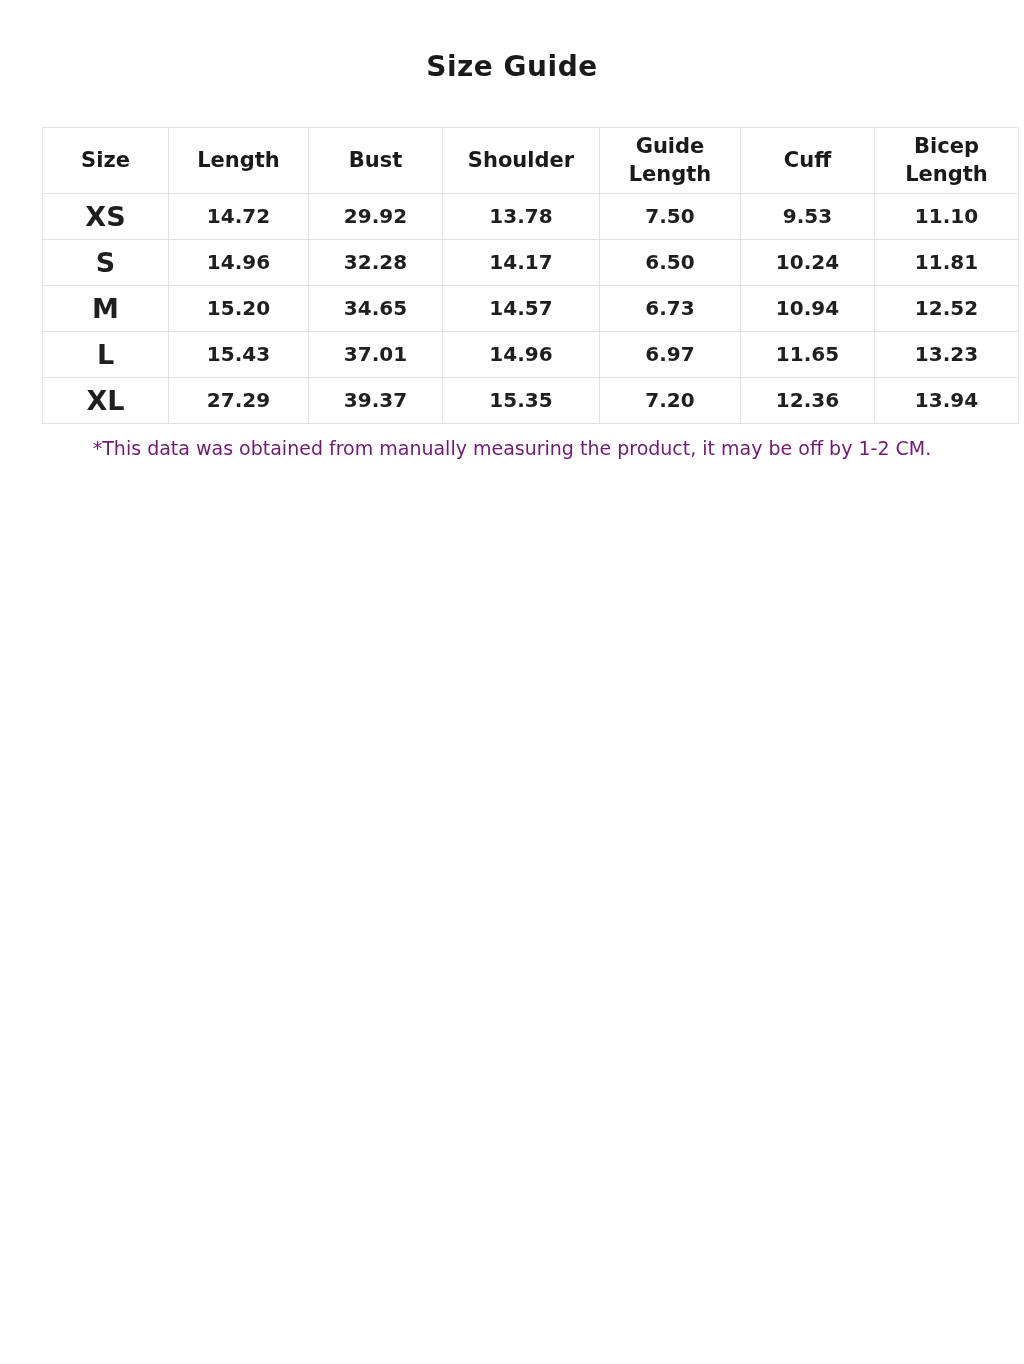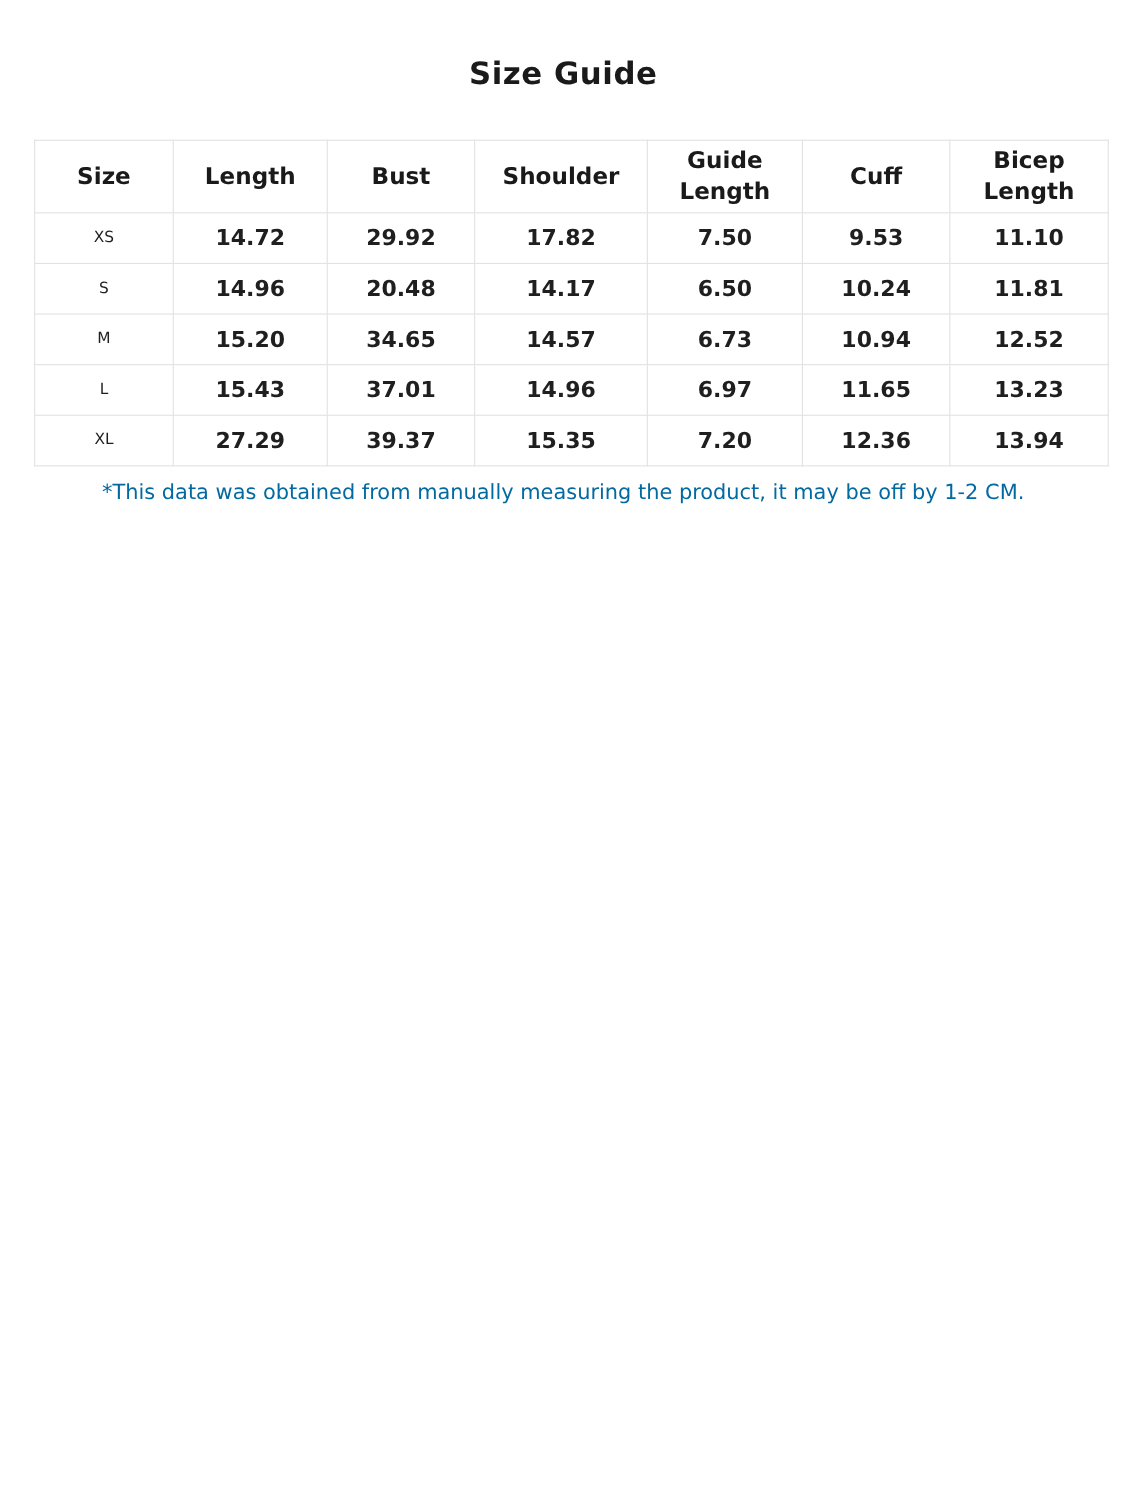--- a/index.html
+++ b/index.html
@@ -18,21 +18,21 @@
   .page-title {
     text-align: center;
     font-size: 28px;
     font-weight: bold;
     color: #1a1a1a;
     letter-spacing: 0.5px;
     margin-bottom: 44px;
   }
   table.size-guide {
     border-collapse: collapse;
-    margin-left: 31px;
+    margin-left: 42px;
     width: 976px;
     table-layout: fixed;
     border-radius: 22px;
   }
   table.size-guide th,
   table.size-guide td {
     border: 1px solid #e2e2e2;
     text-align: center;
     vertical-align: middle;
   }
@@ -45,36 +45,36 @@
     color: #1a1a1a;
   }
   table.size-guide td {
     font-size: 20px;
     font-weight: bold;
     height: 46px;
     padding: 2px 8px;
     color: #1f1f1f;
   }
   table.size-guide td.size-cell {
-    font-weight: normal;
-    font-size: 14px;
+    font-weight: bold;
+    font-size: 27px;
   }
   
   col.c-size     { width: 126px; }
   col.c-length   { width: 140px; }
   col.c-bust     { width: 134px; }
   col.c-shoulder { width: 157px; }
   col.c-sleeve   { width: 141px; }
   col.c-cuff     { width: 134px; }
   col.c-bicep    { width: 144px; }
   .footnote {
     margin-top: 13px;
     text-align: center;
     font-size: 19px;
-    color: #0369a1;
+    color: #701a75;
   }
 </style>
 </head>
 <body>
 
 <div class="page">
 
   <h1 class="page-title">Size Guide</h1>
 
   <table class="size-guide">
@@ -96,29 +96,29 @@
         <th>Guide Length</th>
         <th>Cuff</th>
         <th>Bicep Length</th>
       </tr>
     </thead>
     <tbody>
       <tr>
         <td class="size-cell">XS</td>
         <td>14.72</td>
         <td>29.92</td>
-        <td>17.82</td>
+        <td>13.78</td>
         <td>7.50</td>
         <td>9.53</td>
         <td>11.10</td>
       </tr>
       <tr>
         <td class="size-cell">S</td>
         <td>14.96</td>
-        <td>20.48</td>
+        <td>32.28</td>
         <td>14.17</td>
         <td>6.50</td>
         <td>10.24</td>
         <td>11.81</td>
       </tr>
       <tr>
         <td class="size-cell">M</td>
         <td>15.20</td>
         <td>34.65</td>
         <td>14.57</td>

